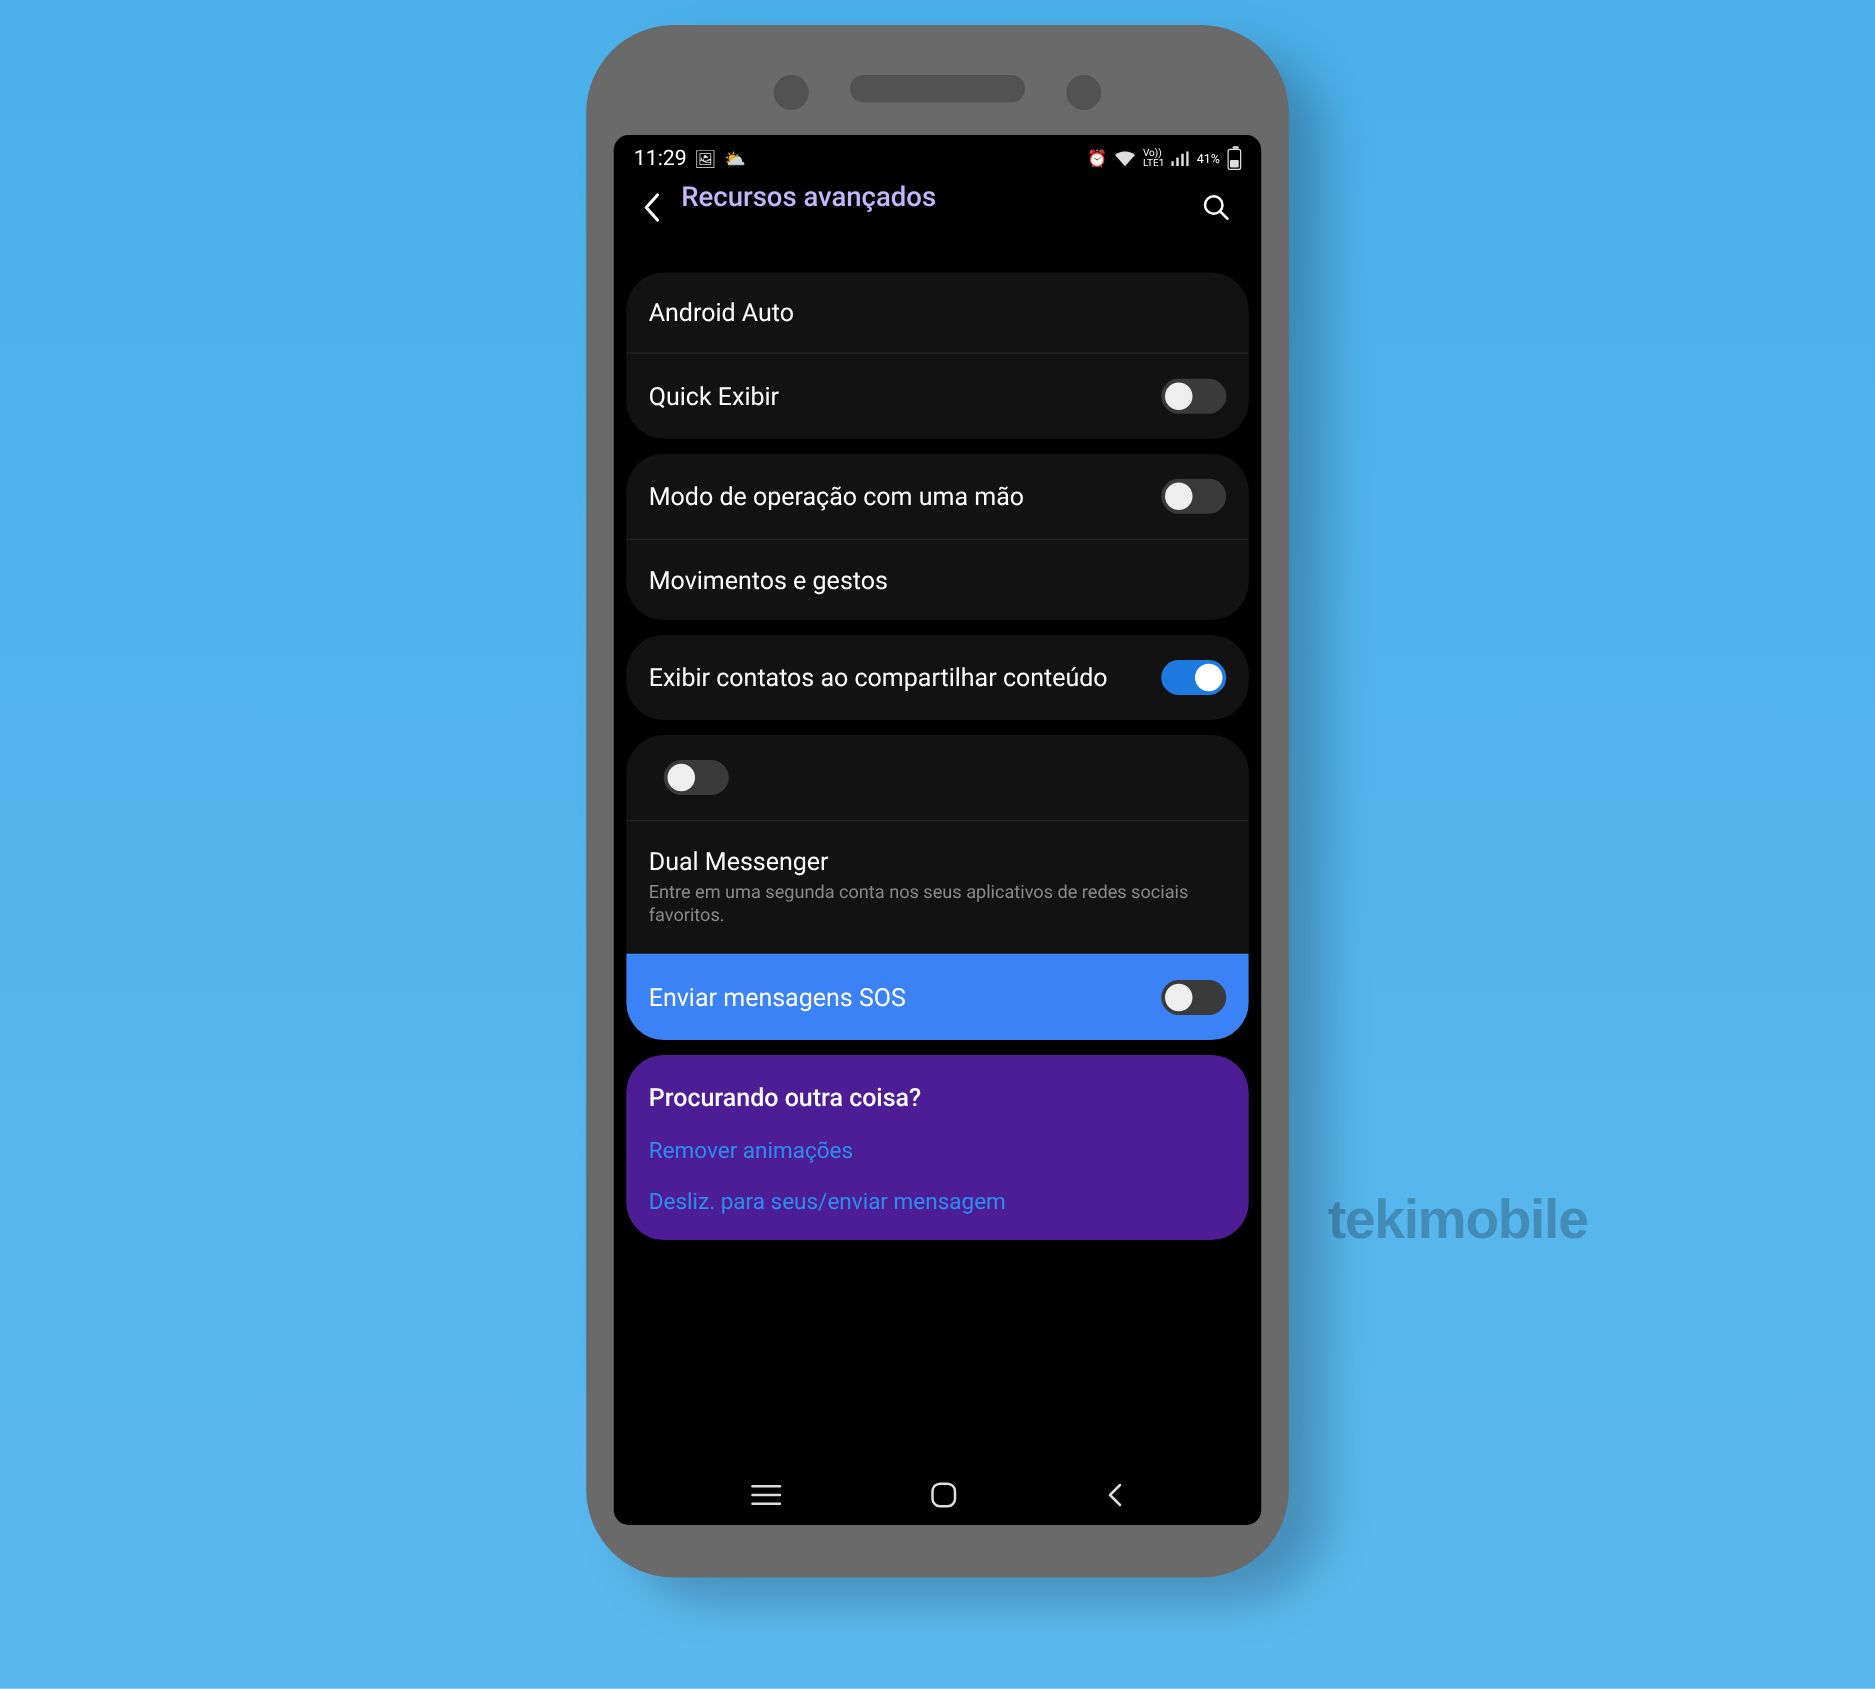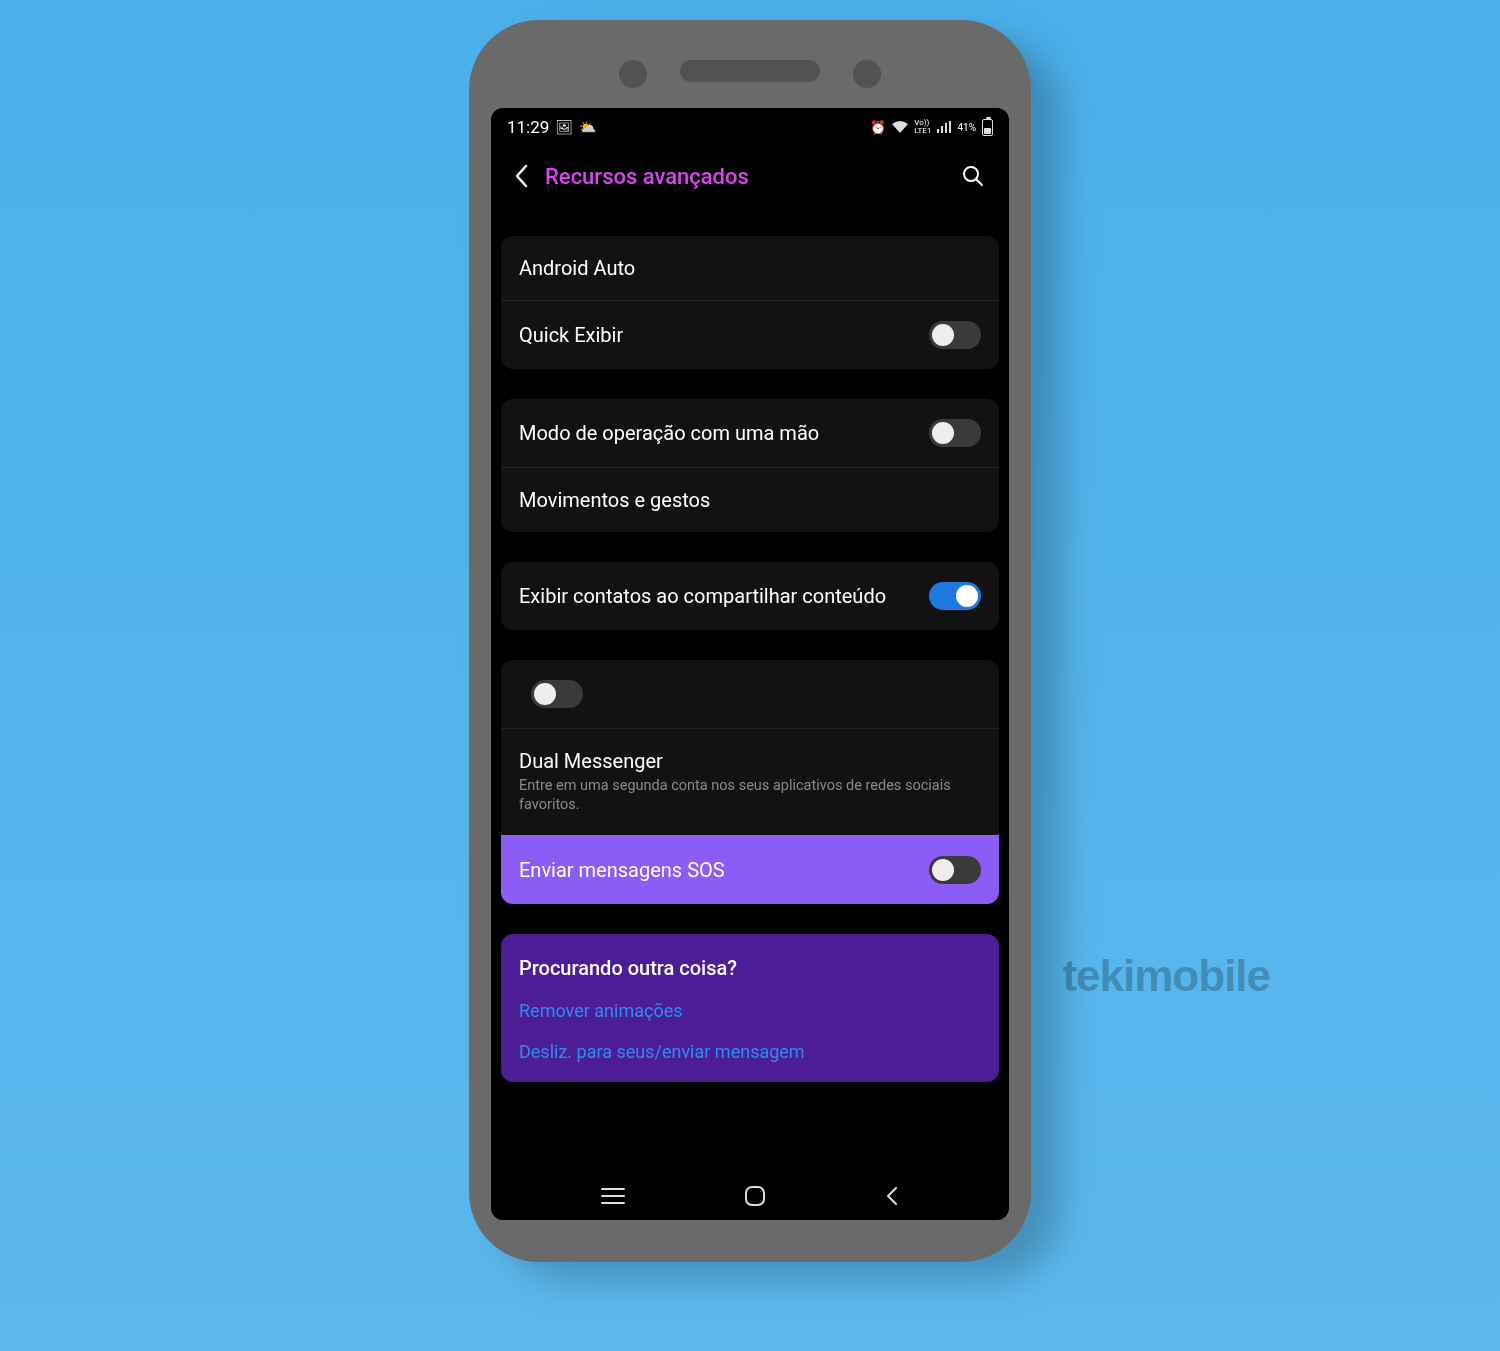--- a/index.html
+++ b/index.html
@@ -93,56 +93,56 @@
   .batt::before{
     content:""; position:absolute; top:-3px; left:3px; width:5px; height:2px; background:#ddd; border-radius:1px;
   }
   .batt::after{
     content:""; position:absolute; bottom:1px; left:1px; right:1px; height:40%; background:#ddd; border-radius:1px;
   }
   
   .header {
     height: 60px;
     display: flex;
-    align-items: center;
+    align-items: flex-start;
     padding: 0 16px 0 10px;
-    color: #d946ef;
+    color: #c4b5fd;
   }
   .back-btn {
     width: 40px; height: 40px; display:flex; align-items:center; justify-content:center;
     cursor: pointer;
   }
   .header-title { font-size: 22px; font-weight: 500; margin-left: 4px; flex: 1;}
   .search-btn {
     width: 40px; height: 40px; display:flex; align-items:center; justify-content:center; cursor:pointer;
   }
   
   .content {
     flex: 1;
     overflow-y: auto;
     padding: 0 10px 12px 10px;
   }
   .card {
     background: #121212;
-    border-radius: 12px;
-    margin-top: 30px;
+    border-radius: 30px;
+    margin-top: 12px;
     overflow: hidden;
   }
   .card.blue {
     background: #4c1d95;
   }
   .row {
     display: flex;
     align-items: center;
     padding: 20px 18px;
     border-top: 1px solid rgba(255,255,255,0.07);
     cursor: pointer;
   }
   .row:first-child { border-top: none; }
-  .row.highlight { background: #8b5cf6; }
+  .row.highlight { background: #3b82f6; }
   .row-body { flex: 1; min-width: 0; }
   .row-title { color: #fff; font-size: 20px; }
   .row-sub { color: #8a8a8a; font-size: 14.5px; margin-top: 4px; line-height: 1.3; }
   .toggle {
     width: 52px; height: 28px; border-radius: 20px;
     position: relative; flex-shrink: 0; margin-left: 12px;
   }
   .toggle.off { background: #3a3a3a; }
   .toggle.off .knob { left: 3px; background: #eee; }
   .toggle.on { background: #1f7ae0; }

